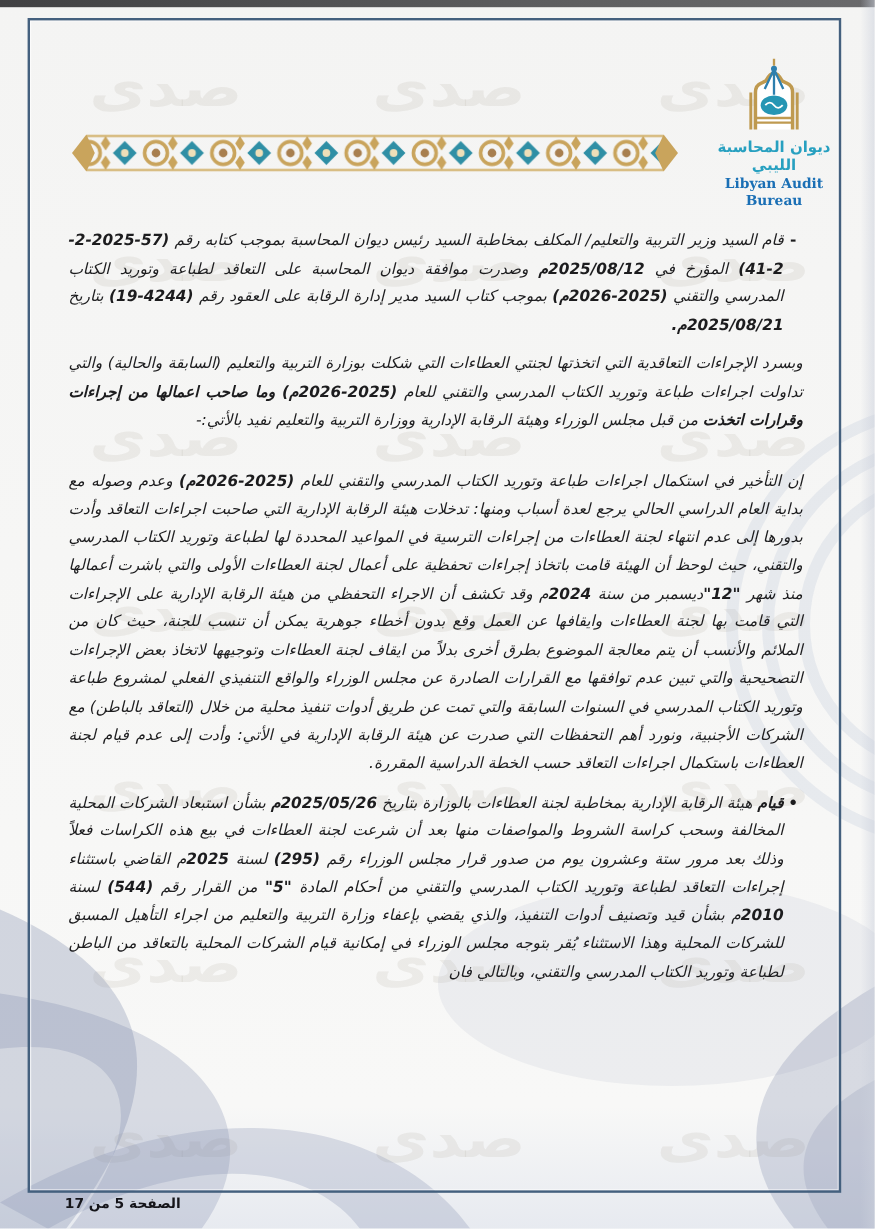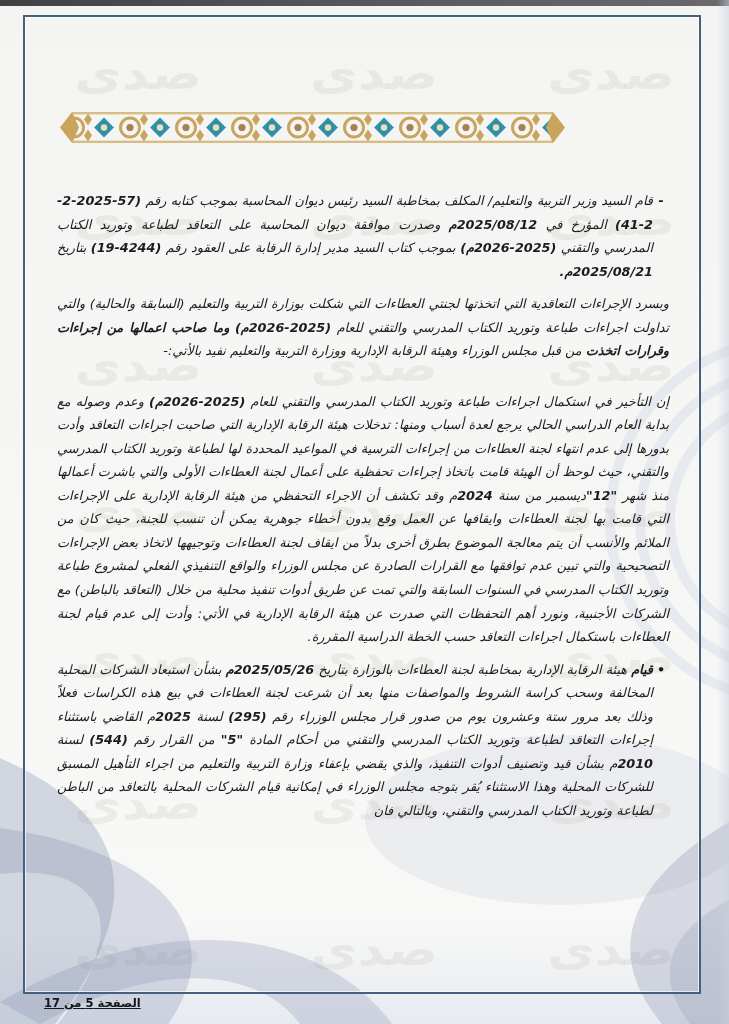--- a/index.html
+++ b/index.html
@@ -35,22 +35,22 @@
     direction:rtl;text-align:justify;font-style:italic;
     font-size:12.8px;line-height:1.84;color:#1c1c1e;}
   .text-col .b{font-weight:bold;}
   .li{display:flex;margin:0 0 9px 0;}
   .li .marker{flex:none;width:16px;text-align:center;font-weight:bold;font-style:normal;}
   .li .li-body{flex:1;}
   .h2{font-weight:bold;margin:0 0 10px 0;padding-right:20px;font-size:13.1px;}
   .pi{margin:0 0 27px 0;}
   .ha{font-weight:bold;margin:0 0 2px 0;}
   .pa{margin:0 0 9px 0;}
-  .footer-text{position:absolute;left:44px;top:996px;z-index:3;direction:rtl;
-    font-weight:bold;font-size:11.5px;color:#15151a;text-decoration:underline;}
+  .footer-text{position:absolute;left:54px;top:996px;z-index:3;direction:rtl;
+    font-weight:bold;font-size:11.5px;color:#15151a;}
 </style>
 </head>
 <body>
 
 <div id="screen">
 
   <div class="top-strip"></div>
   <div class="right-edge"></div>
 
   <div id="wm">
@@ -118,20 +118,34 @@
         <circle cx="44" cy="15.5" r="3.2" fill="#eedfb8"></circle>
         <path d="M28,1.5 l4,6 -4,6 -4,-6 z" fill="#c9a45c"></path>
         <path d="M28,17.5 l4,6 -4,6 -4,-6 z" fill="#c9a45c"></path>
       </pattern>
     </defs>
     <rect x="12" y="0" width="481" height="31" fill="url(#orn)"></rect>
     <polygon points="12,0 0,15.5 12,31 19,15.5" fill="#c9a45c"></polygon>
     <polygon points="493,0 505,15.5 493,31 486,15.5" fill="#c9a45c"></polygon>
   </svg>
 
+  <div class="logo">
+    <svg width="58" height="62" viewBox="0 0 60 64">
+      <path d="M30,1 L30,7" stroke="#bf9a50" stroke-width="2"></path>
+      <path d="M14,62 L14,30 Q14,24 19,22 L23,20 Q30,7 37,20 L41,22 Q46,24 46,30 L46,62" fill="#ffffff" stroke="#bf9a50" stroke-width="3" stroke-linejoin="round"></path>
+      <path d="M10,30 L10,62 M50,30 L50,62" stroke="#bf9a50" stroke-width="2.5"></path>
+      <path d="M30,10 L22,27 M30,10 L38,27 M30,12 L30,32" stroke="#2d7fae" stroke-width="2" fill="none"></path>
+      <circle cx="30" cy="9.5" r="2.6" fill="#2d7fae"></circle>
+      <ellipse cx="30" cy="41" rx="11.5" ry="8.5" fill="#2596b4"></ellipse>
+      <path d="M22.5,41 q4,-4.5 7.5,0 q3.5,4.5 7.5,0" stroke="#ffffff" stroke-width="1.6" fill="none"></path>
+      <path d="M15,52 H45 M15,56 H45" stroke="#bf9a50" stroke-width="2"></path>
+    </svg>
+    <div class="logo-ar">ديوان المحاسبة الليبي</div>
+    <div class="logo-en">Libyan Audit Bureau</div>
+  </div>
 
   <div class="text-col">
 
     <div class="li">
       <span class="marker">-</span>
       <div class="li-body"><span>قام السيد وزير التربية والتعليم/ المكلف بمخاطبة السيد رئيس ديوان المحاسبة بموجب كتابه رقم </span><span class="b">(57-2025-2-2-41)</span><span> المؤرخ في </span><span class="b">2025/08/12م</span><span> وصدرت موافقة ديوان المحاسبة على التعاقد لطباعة وتوريد الكتاب المدرسي والتقني </span><span class="b">(2025-2026م)</span><span> بموجب كتاب السيد مدير إدارة الرقابة على العقود رقم </span><span class="b">(4244-19)</span><span> بتاريخ </span><span class="b">2025/08/21م.</span></div>
     </div>
 
 
     <div class="pi"><span>وبسرد الإجراءات التعاقدية التي اتخذتها لجنتي العطاءات التي شكلت بوزارة التربية والتعليم (السابقة والحالية) والتي تداولت اجراءات طباعة وتوريد الكتاب المدرسي والتقني للعام </span><span class="b">(2025-2026م)</span><span> </span><span class="b">وما صاحب اعمالها من إجراءات وقرارات اتخذت</span><span> من قبل مجلس الوزراء وهيئة الرقابة الإدارية ووزارة التربية والتعليم نفيد بالأتي:-</span></div>

